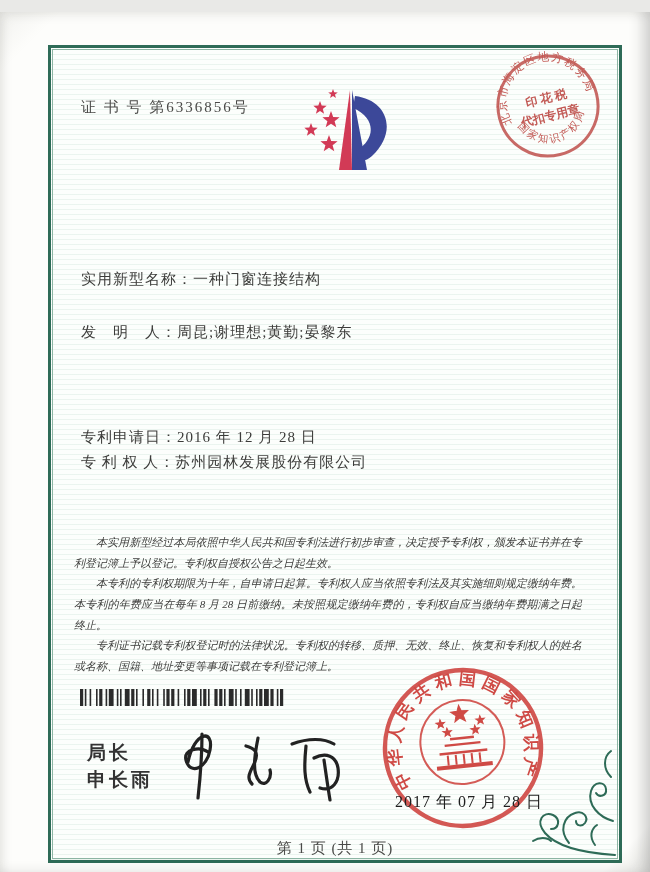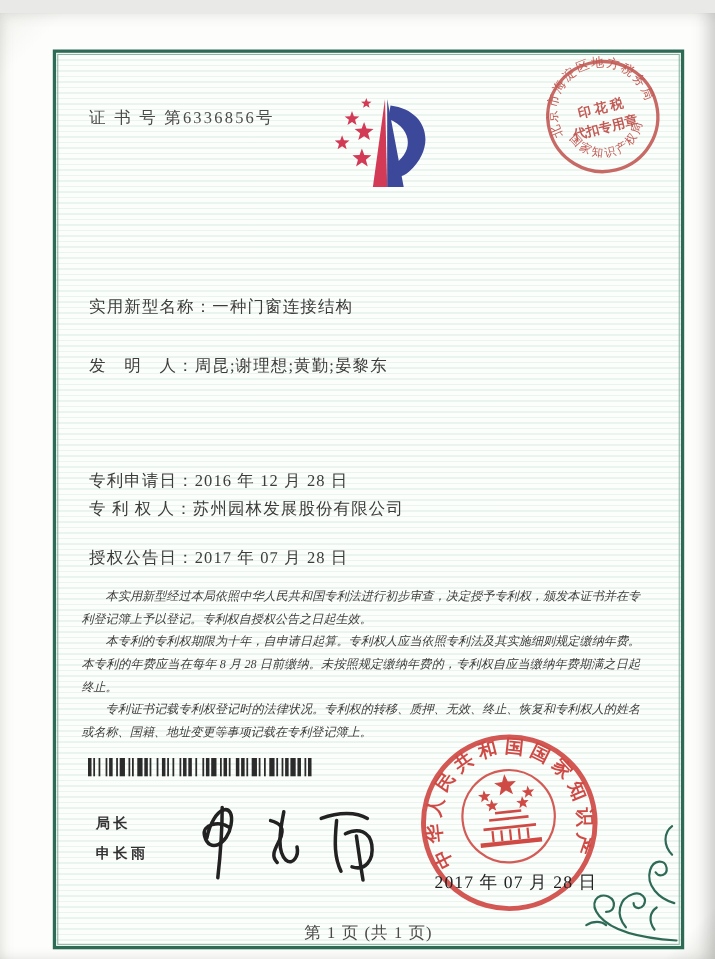--- a/index.html
+++ b/index.html
@@ -22,21 +22,21 @@
   .abs{position:absolute;}
   .certno{left:30px;top:50px;font-size:15px;letter-spacing:2px;color:#4a4a48;}
   .title{left:0;top:143px;width:100%;text-align:center;font-size:35px;font-weight:600;
          letter-spacing:11px;color:#262624;}
   .field{left:30px;font-size:15px;color:#3c3c3a;letter-spacing:1px;white-space:nowrap;}
   .field .lab{color:#3c3c3a;}
   .field .val{color:#3c3c3a;}
   .paras{left:23px;top:484px;width:508px;font-size:11px;line-height:1.88;color:#3d3d3b;
          text-align:justify;font-style:italic;}
   .paras p{margin:0;text-indent:2em;}
-  .officer{left:36px;font-size:13px;font-weight:600;letter-spacing:3px;color:#333;}
+  .officer{left:36px;font-size:19px;font-weight:600;letter-spacing:3px;color:#333;}
   .datetxt{left:344px;top:744px;font-size:16px;letter-spacing:1px;color:#1f1f1f;z-index:5;}
   .footer{left:0;top:791px;width:100%;text-align:center;font-size:15px;letter-spacing:1px;color:#4a4a48;}
   svg text{font-family:"Liberation Serif","DejaVu Serif",serif;}
   .sealwrap{z-index:4;}
 </style>
 </head>
 <body>
 
 <div class="page">
   <div class="frame">
@@ -75,23 +75,20 @@
       <span class="lab">实用新型名称：</span><span class="val">一种门窗连接结构</span>
     </div>
     <div class="abs field" style="top:275px;">
       <span class="lab">发　明　人：</span><span class="val">周昆;谢理想;黄勤;晏黎东</span>
     </div>
     <div class="abs field" style="top:380px;">
       <span class="lab">专利申请日：</span><span class="val">2016 年 12 月 28 日</span>
     </div>
     <div class="abs field" style="top:405px;">
       <span class="lab">专 利 权 人：</span><span class="val">苏州园林发展股份有限公司</span>
-    </div>
-    <div class="abs field" style="top:450px;">
-      <span class="lab">授权公告日：</span><span class="val">2017 年 07 月 28 日</span>
     </div>
 
     <div class="abs paras">
       <p>本实用新型经过本局依照中华人民共和国专利法进行初步审查，决定授予专利权，颁发本证书并在专利登记簿上予以登记。专利权自授权公告之日起生效。</p>
       <p>本专利的专利权期限为十年，自申请日起算。专利权人应当依照专利法及其实施细则规定缴纳年费。本专利的年费应当在每年 8 月 28 日前缴纳。未按照规定缴纳年费的，专利权自应当缴纳年费期满之日起终止。</p>
       <p>专利证书记载专利权登记时的法律状况。专利权的转移、质押、无效、终止、恢复和专利权人的姓名或名称、国籍、地址变更等事项记载在专利登记簿上。</p>
     </div>
 
     <svg id="barcode" class="abs" style="left:29px;top:641px;" width="256" height="17" viewBox="0 0 256 17">
         <rect x="0" y="0" width="3.2" height="17" fill="#2b2b2b"></rect>

